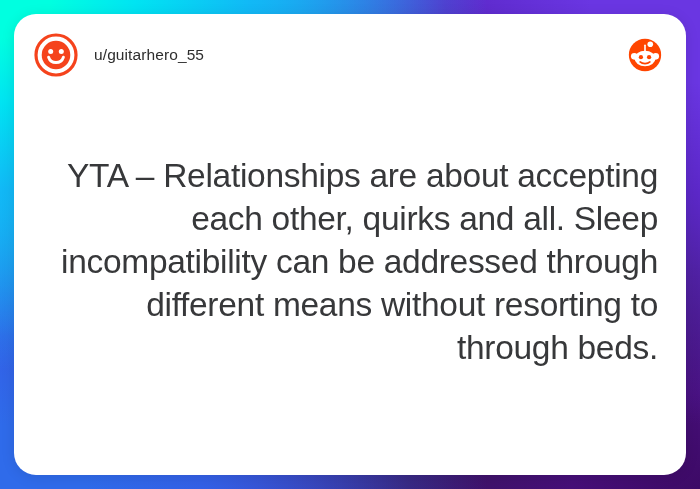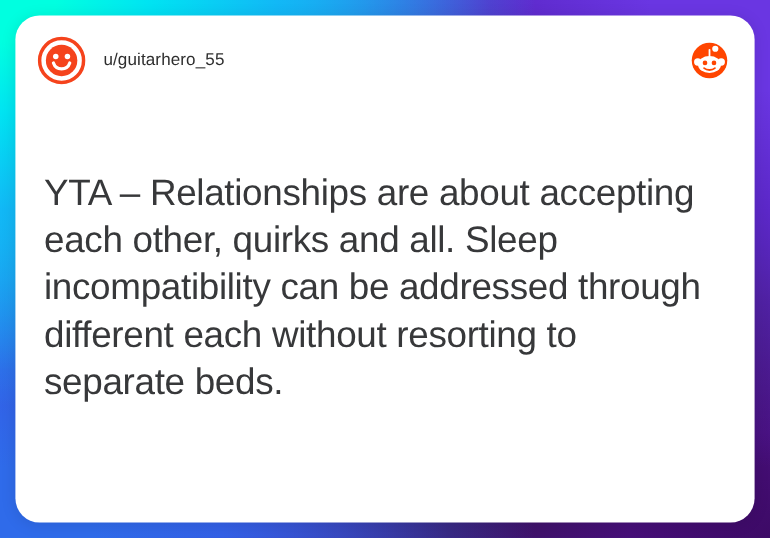--- a/index.html
+++ b/index.html
@@ -32,20 +32,21 @@
   #card {
     position: absolute;
     left: 14px;
     top: 14px;
     width: 672px;
     height: 461px;
     background: #ffffff;
     border-radius: 22px;
     box-shadow: 0 2px 14px rgba(0,0,0,0.10);
     overflow: hidden;
+    text-align: right;
   }
 
   
   .header {
     position: absolute;
     left: 0; right: 0; top: 0;
     height: 82px;
     display: flex;
     align-items: center;
     padding: 0 24px 0 20px;
@@ -123,15 +124,15 @@
       <circle cx="26.2" cy="7.4" r="3.3" fill="#FFFFFF"></circle>
 
       <circle cx="15.2" cy="22.6" r="2.5" fill="#FF4500"></circle>
       <circle cx="24.8" cy="22.6" r="2.5" fill="#FF4500"></circle>
 
       <path d="M14.2 28.2 a7.4 5.2 0 0 0 11.6 0" fill="none" stroke="#FF4500" stroke-width="1.9" stroke-linecap="round"></path>
     </svg>
 
   </div>
 
-  <div class="body-text">YTA – Relationships are about accepting each other, quirks and all. Sleep incompatibility can be addressed through different each without resorting to separate beds.</div>
+  <div class="body-text">YTA – Relationships are about accepting each other, quirks and all. Sleep incompatibility can be addressed through different means without resorting to through beds.</div>
 
 </div>
 
 </body></html>

